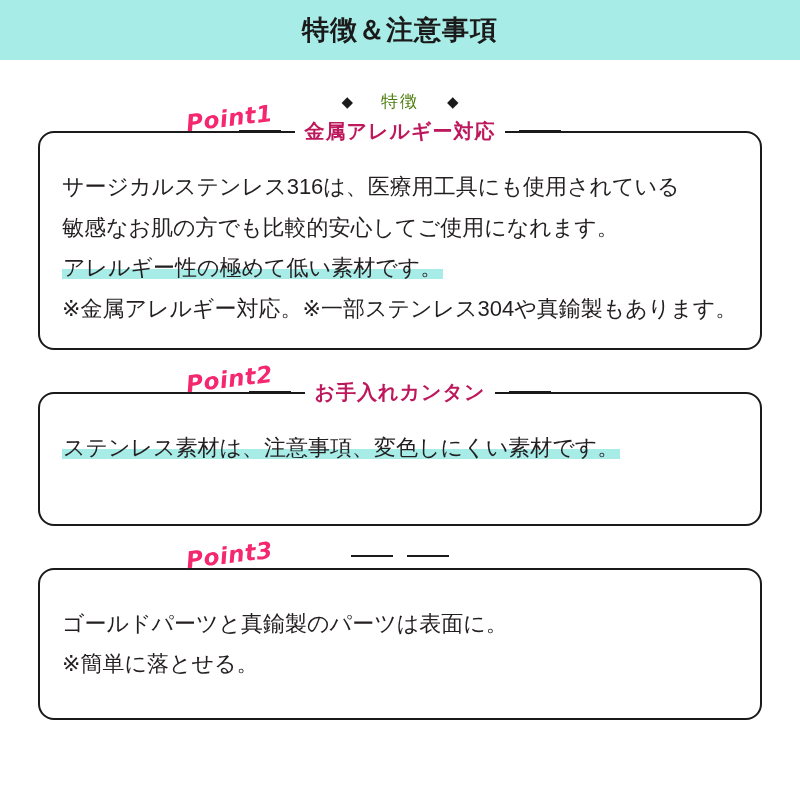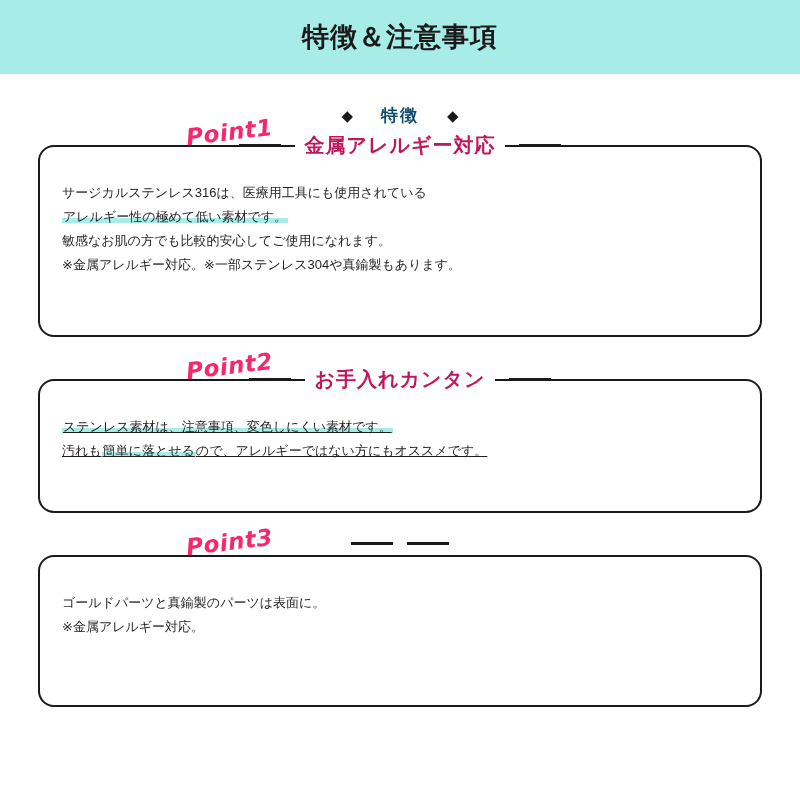--- a/index.html
+++ b/index.html
@@ -17,21 +17,21 @@
 
   .page {
     position: relative;
     width: 800px;
     height: 800px;
     box-sizing: border-box;
   }
 
   
   .header-band {
-    height: 74px;
+    height: 60px;
     background: #a8ece8;
     display: flex;
     align-items: center;
     justify-content: center;
   }
   .header-title {
     font-size: 27px;
     font-weight: bold;
     letter-spacing: 1px;
     color: #1a1a1a;
@@ -45,23 +45,23 @@
     justify-content: center;
     gap: 28px;
   }
   .diamond {
     font-size: 15px;
     color: #1a1a1a;
     line-height: 1;
   }
   .section-head-label {
     font-size: 17px;
-    font-weight: bold;
+    font-weight: normal;
     letter-spacing: 2px;
-    color: #0c4a6e;
+    color: #4d7c0f;
   }
 
   
   .points {
     margin-top: 18px;
     padding: 0 38px;
   }
   .point-block {
     position: relative;
     margin-bottom: 42px;
@@ -111,33 +111,33 @@
     font-weight: bold;
     letter-spacing: 1px;
     color: #be185d;
     white-space: nowrap;
   }
 
   .card-body {
     margin-top: 14px;
   }
   .line {
-    font-size: 13px;
+    font-size: 22px;
     line-height: 1.85;
     color: #231f20;
     white-space: nowrap;
   }
   .hl {
     background: linear-gradient(transparent 58%, #a8ece8 58%, #a8ece8 96%, transparent 96%);
     padding: 0 1px;
   }
 
   
   .card-1 { min-height: 150px; }
-  .card-2 { min-height: 92px; text-decoration: underline; }
+  .card-2 { min-height: 92px; }
   .card-3 { min-height: 110px; }
 
   .tag-1 { left: 148px; }
   .tag-2 { left: 148px; }
   .tag-3 { left: 148px; }
 </style>
 </head>
 <body>
 
 <div class="page">
@@ -157,50 +157,49 @@
     <div class="point-block">
       <div class="point-tag tag-1">Point1</div>
       <div class="card card-1">
         <div class="card-title-row">
           <span class="rule"></span>
           <span class="card-title">金属アレルギー対応</span>
           <span class="rule"></span>
         </div>
         <div class="card-body">
             <div class="line"><span>サージカルステンレス316は、医療用工具にも使用されている</span></div>
+            <div class="line"><span>敏感なお肌の方でも比較的安心してご使用になれます。</span></div>
             <div class="line"><span class="hl">アレルギー性の極めて低い素材です。</span></div>
-            <div class="line"><span>敏感なお肌の方でも比較的安心してご使用になれます。</span></div>
             <div class="line"><span>※金属アレルギー対応。※一部ステンレス304や真鍮製もあります。</span></div>
           </div>
       </div>
     </div>
 
     <div class="point-block">
       <div class="point-tag tag-2">Point2</div>
       <div class="card card-2">
         <div class="card-title-row">
           <span class="rule"></span>
           <span class="card-title">お手入れカンタン</span>
           <span class="rule"></span>
         </div>
         <div class="card-body">
             <div class="line"><span class="hl">ステンレス素材は、注意事項、変色しにくい素材です。</span></div>
-            <div class="line"><span>汚れも</span><span class="hl">簡単に落とせる</span><span>ので、アレルギーではない方にもオススメです。</span></div>
           </div>
       </div>
     </div>
 
     <div class="point-block">
       <div class="point-tag tag-3">Point3</div>
       <div class="card card-3">
         <div class="card-title-row">
           <span class="rule"></span>
           <span class="rule"></span>
         </div>
         <div class="card-body">
             <div class="line"><span>ゴールドパーツと真鍮製のパーツは表面に。</span></div>
-            <div class="line"><span>※金属アレルギー対応。</span></div>
+            <div class="line"><span>※簡単に落とせる。</span></div>
           </div>
       </div>
     </div>
 
   </div>
 </div>
 
 </body></html>

